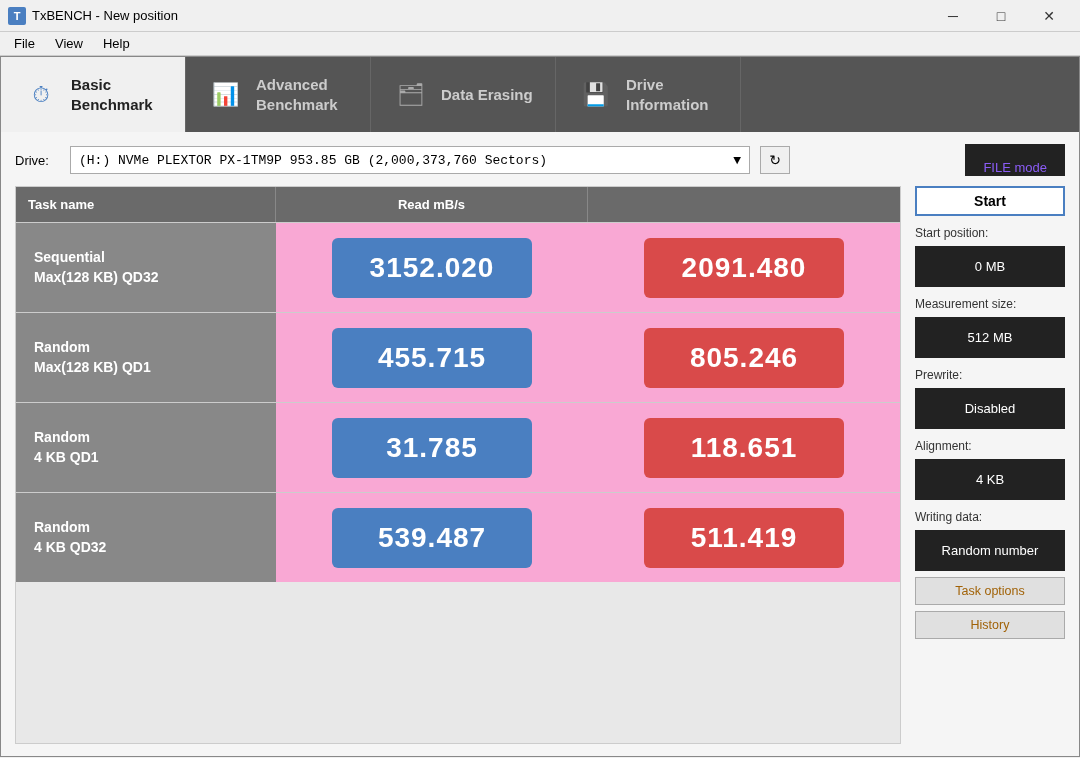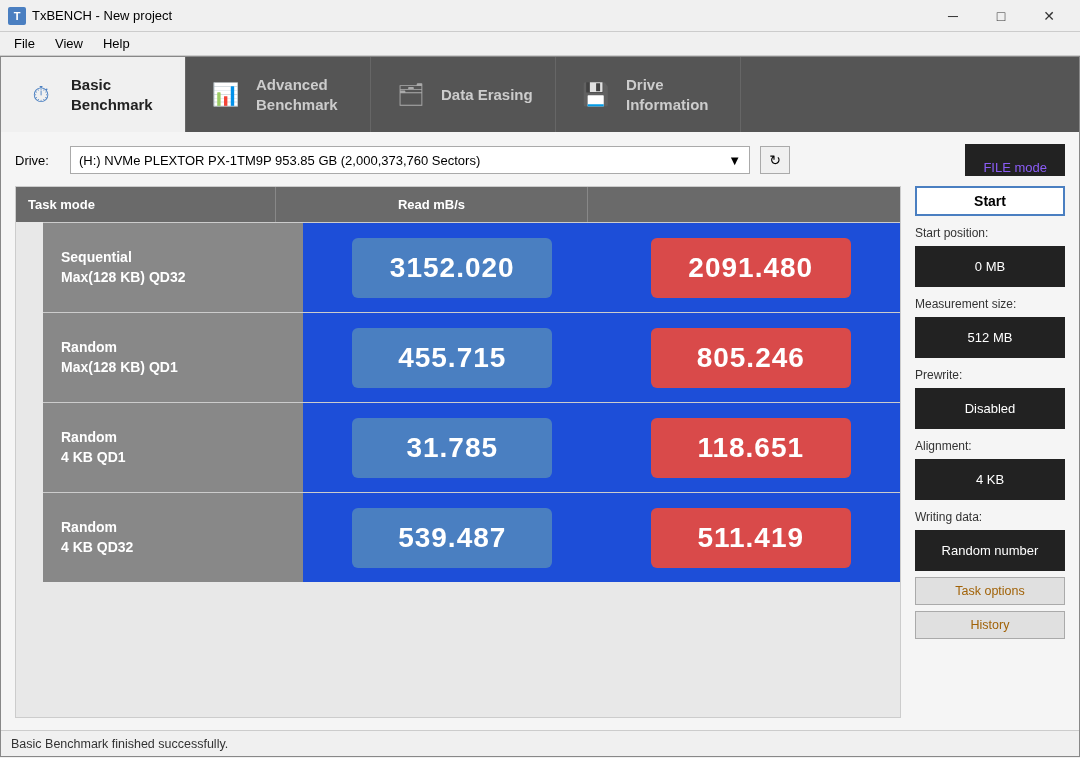--- a/index.html
+++ b/index.html
@@ -151,20 +151,21 @@
       height: 28px;
       background: white;
       border: 1px solid #aaa;
       padding: 0 8px;
       font-size: 13px;
       cursor: pointer;
       display: flex;
       align-items: center;
       justify-content: space-between;
       max-width: 680px;
+      font-family: Liberation Mono, monospace;
     }
     .drive-refresh-btn {
       width: 30px;
       height: 28px;
       border: 1px solid #aaa;
       background: #f0f0f0;
       display: flex;
       align-items: center;
       justify-content: center;
       cursor: pointer;
@@ -210,24 +211,23 @@
       padding: 10px 12px;
       text-align: center;
       border-right: 1px solid #888;
     }
     .table-header-cell:first-child { text-align: left; }
 
     .table-row {
       display: grid;
       grid-template-columns: 260px 1fr 1fr;
       border-top: 1px solid #ccc;
-      background: #1d4ed8;
+      background: #f9a8d4;
       min-height: 90px;
       align-items: center;
-      margin-left: 27px;
     }
     .table-row:first-of-type { border-top: none; }
 
     .task-name-cell {
       background: #888888;
       color: white;
       font-weight: 700;
       font-size: 14px;
       padding: 14px 18px;
       height: 100%;
@@ -325,21 +325,21 @@
       color: #333;
     }
   </style>
 </head>
 <body>
 
 <div class="title-bar">
   <div class="title-bar-icon">
     <span>T</span>
   </div>
-  <span class="title-bar-text">TxBENCH - New project</span>
+  <span class="title-bar-text">TxBENCH - New position</span>
   <div class="title-bar-controls">
     <button class="title-btn">─</button>
     <button class="title-btn">□</button>
     <button class="title-btn close">✕</button>
   </div>
 </div>
 
 <div class="menu-bar">
   <span class="menu-item">File</span>
   <span class="menu-item">View</span>
@@ -377,21 +377,21 @@
       </div>
       <div class="drive-refresh-btn">↻</div>
       <button class="file-mode-btn">FILE mode</button>
     </div>
 
     <div class="results-area">
 
       <div class="benchmark-table">
 
         <div class="table-header">
-          <div class="table-header-cell">Task mode</div>
+          <div class="table-header-cell">Task name</div>
           <div class="table-header-cell">Read mB/s</div>
         </div>
 
         <div class="table-row">
           <div class="task-name-cell">Sequential<br>Max(128 KB) QD32</div>
           <div class="value-cell">
             <div class="read-badge">3152.020</div>
           </div>
           <div class="value-cell">
             <div class="write-badge">2091.480</div>
@@ -447,17 +447,14 @@
         <span class="panel-label">Writing data:</span>
         <div class="panel-value">Random number</div>
 
         <button class="panel-btn">Task options</button>
         <button class="panel-btn">History</button>
       </div>
 
     </div>
   </div>
 
-  <div class="status-bar">
-    <span>Basic Benchmark finished successfully.</span>
-  </div>
 
 </div>
 
 </body></html>

